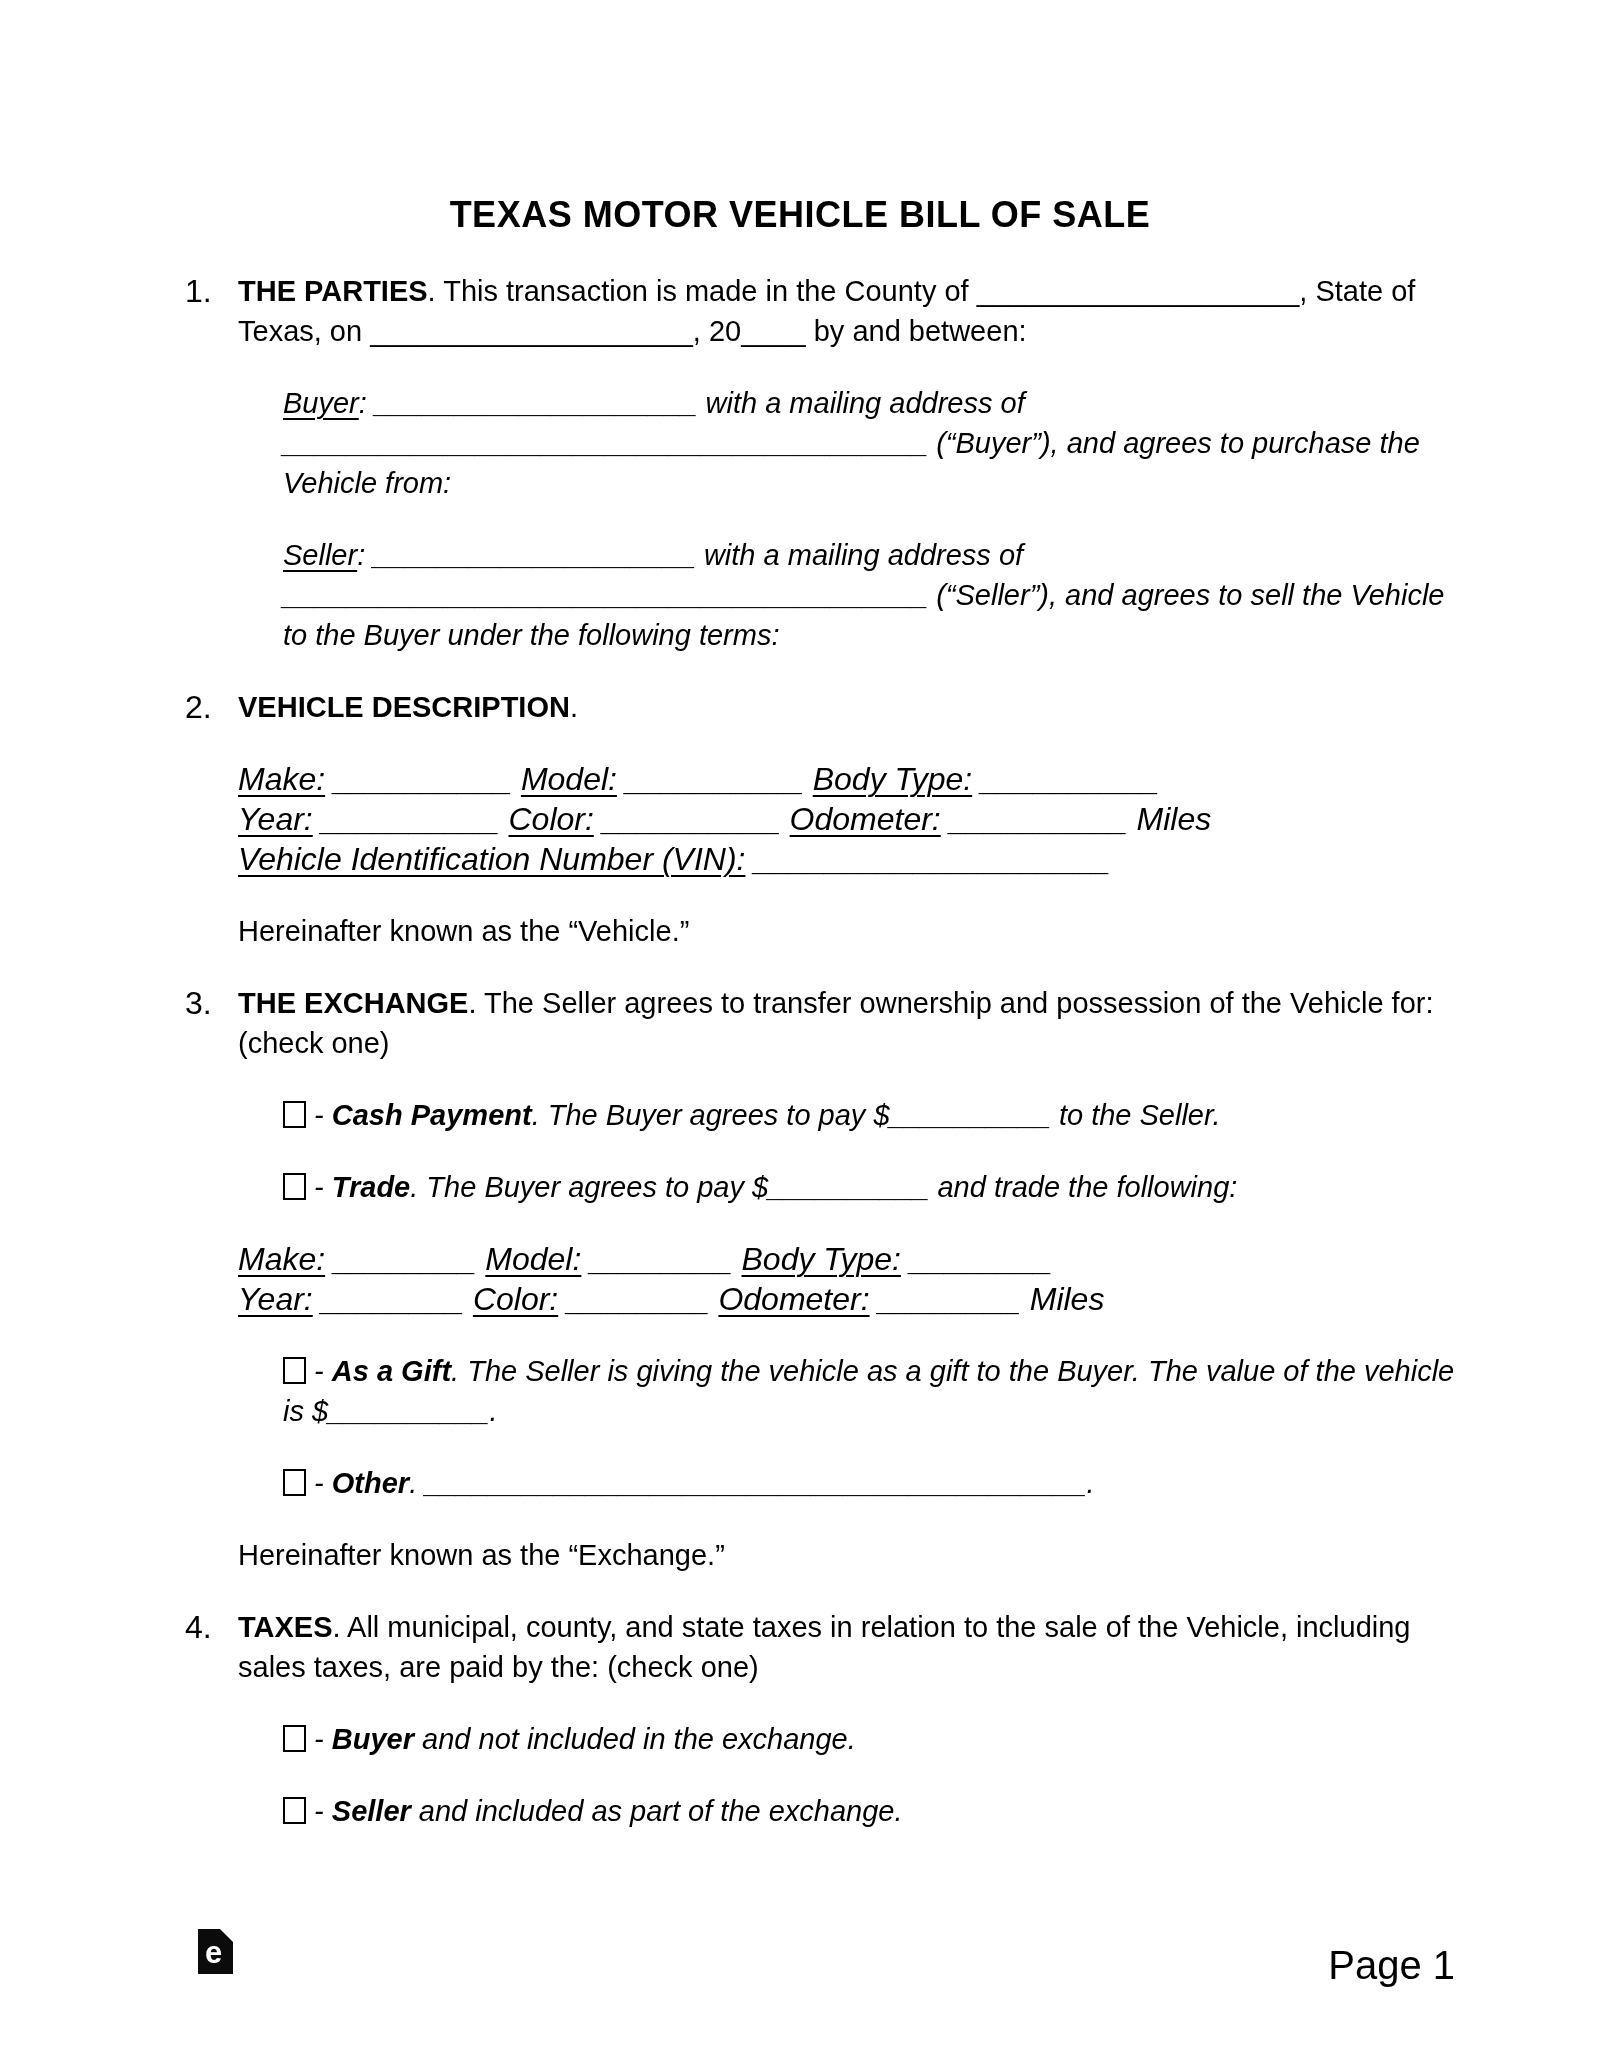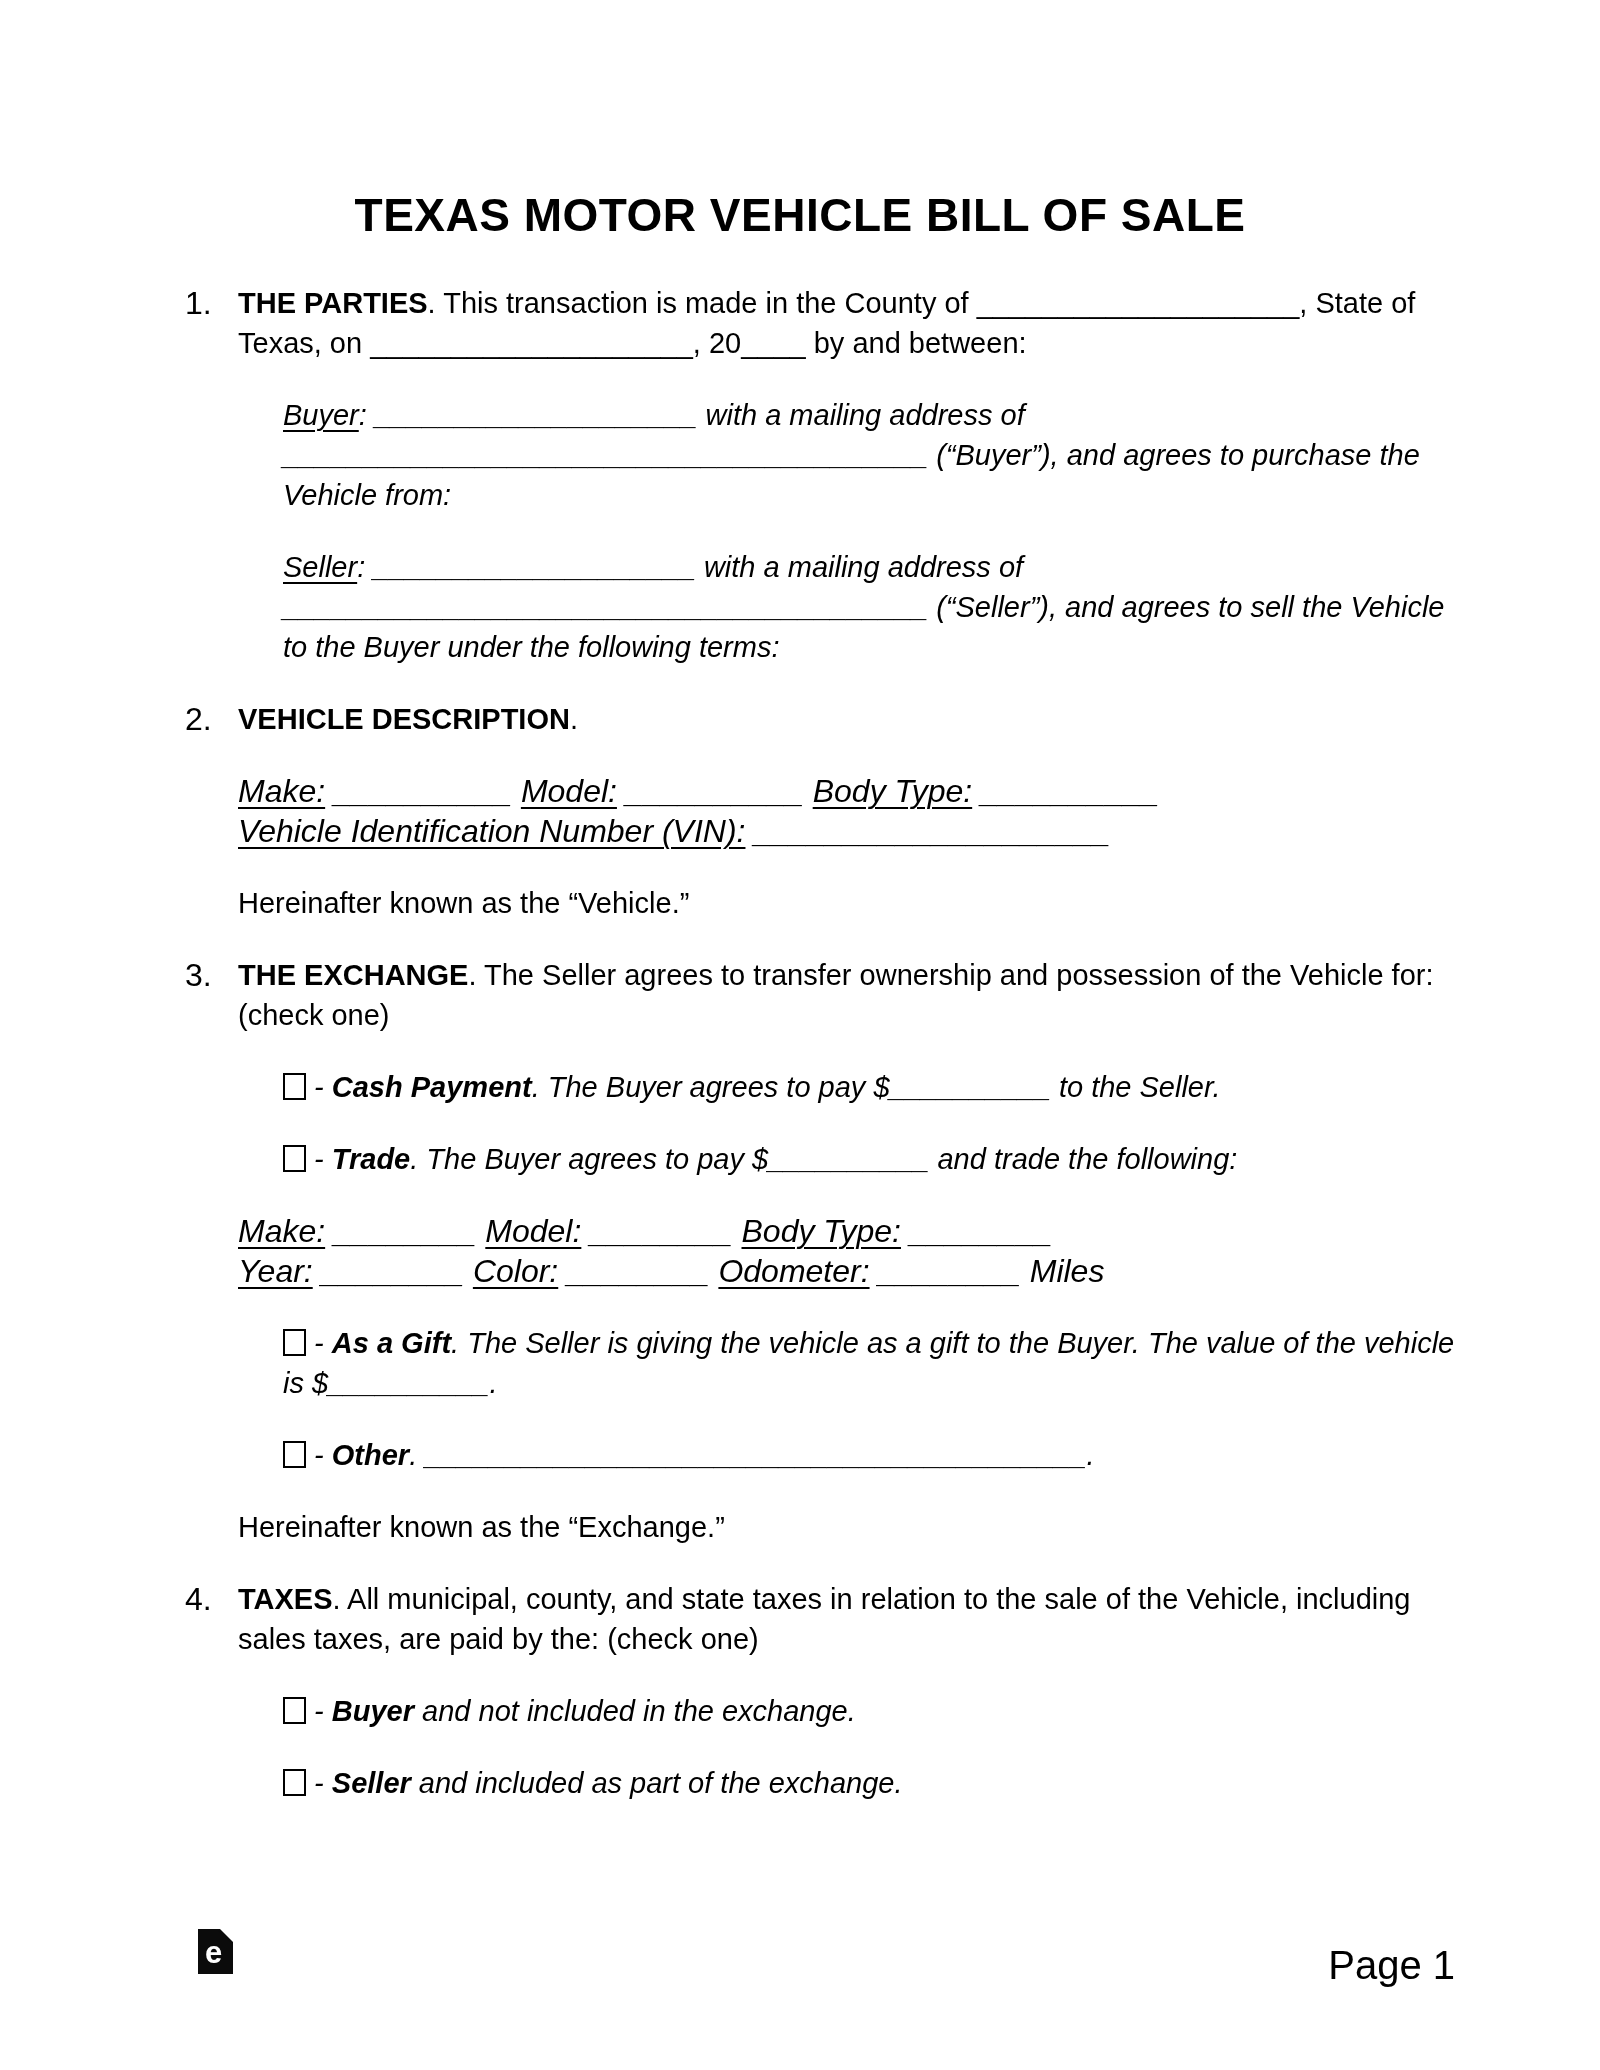--- a/index.html
+++ b/index.html
@@ -6,22 +6,22 @@
   body{
     width:1600px;height:2070px;background:#ffffff;color:#000;
     font-family:"Liberation Sans","DejaVu Sans",sans-serif;
     -webkit-font-smoothing:antialiased;
   }
   .page{
     position:relative;width:1600px;height:2070px;overflow:hidden;
     padding:191px 145px 0 185px;box-sizing:border-box;background:#fff;
   }
   .title{
-    font-size:46px;font-weight:bold;line-height:48px;text-align:center;
-    position:relative;left:-20px;margin:0 0 44px 0;letter-spacing:.5px;
+    font-size:36px;font-weight:bold;line-height:48px;text-align:center;
+    position:relative;left:-20px;margin:0 0 32px 0;letter-spacing:.5px;
   }
   .para{font-size:29px;line-height:40px;margin:0 0 32px 0;}
   .item{position:relative;padding-left:53px;}
   .num{position:absolute;left:0;top:0;font-size:32px;line-height:40px;}
   .ind1{margin-left:45px;font-style:italic;}
   .ind2{margin-left:139px;font-style:italic;}
   .b{font-weight:bold;}
   .ul{text-decoration:underline;text-underline-offset:5px;text-decoration-thickness:2px;}
   .cb{
     display:inline-block;width:19px;height:23px;border:2px solid #000;
@@ -58,20 +58,21 @@
 
     <p class="para ind1"><span class="ul">Seller</span><span>:</span> <span class="blank">____________________</span> <span>with a mailing address of</span> <span class="blank">________________________________________</span> <span>(“Seller”), and agrees to sell the Vehicle to the Buyer under the following terms:</span></p>
   </div>
 
   <div class="item">
     <span class="num">2.</span>
     <p class="para"><span class="b">VEHICLE DESCRIPTION</span><span>.</span></p>
 
     <div class="rows ind1">
       <div class="vrow"><span class="ul">Make:</span> <span class="blank">__________</span> <span class="ul">Model:</span> <span class="blank">__________</span> <span class="ul">Body Type:</span> <span class="blank">__________</span></div>
+      <div class="vrow"><span class="ul">Year:</span> <span class="blank">__________</span> <span class="ul">Color:</span> <span class="blank">__________</span> <span class="ul">Odometer:</span> <span class="blank">__________</span> <span>Miles</span></div>
       <div class="vrow"><span class="ul">Vehicle Identification Number (VIN):</span> <span class="blank">____________________</span></div>
     </div>
 
     <p class="para">Hereinafter known as the “Vehicle.”</p>
   </div>
 
   <div class="item">
     <span class="num">3.</span>
     <p class="para"><span class="b">THE EXCHANGE</span><span>. The Seller agrees to transfer ownership and possession of the Vehicle for: (check one)</span></p>
 

